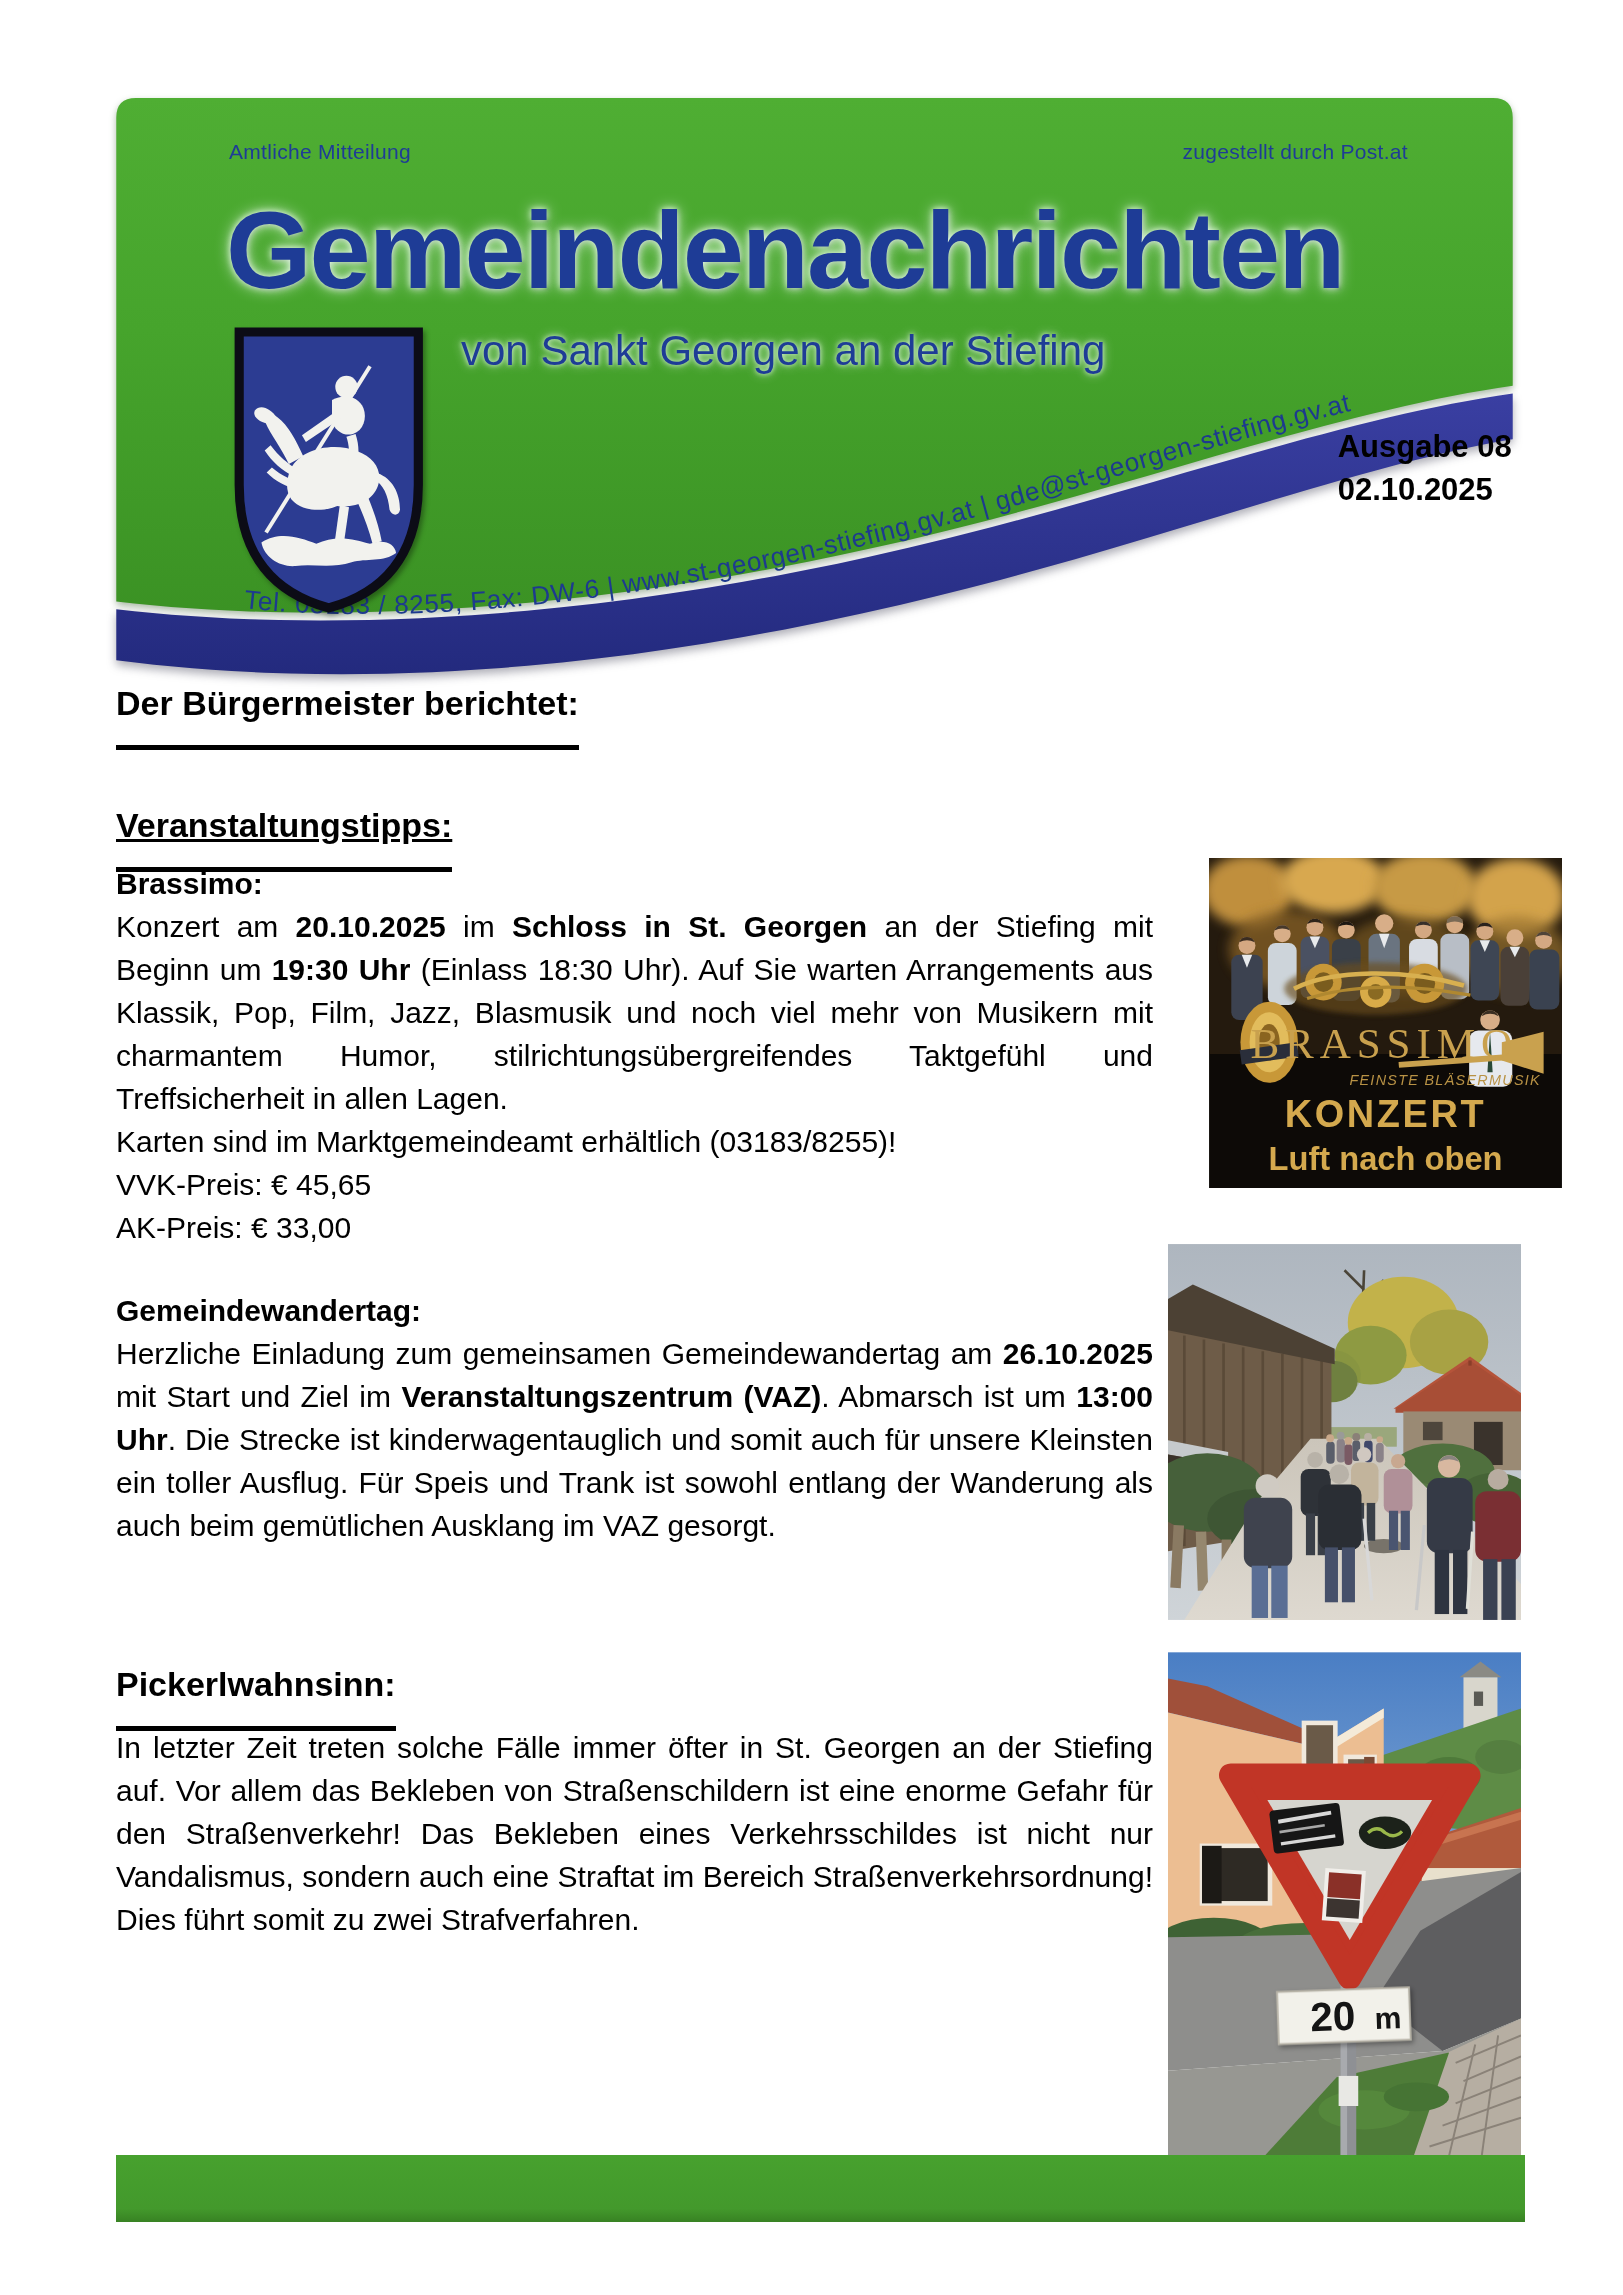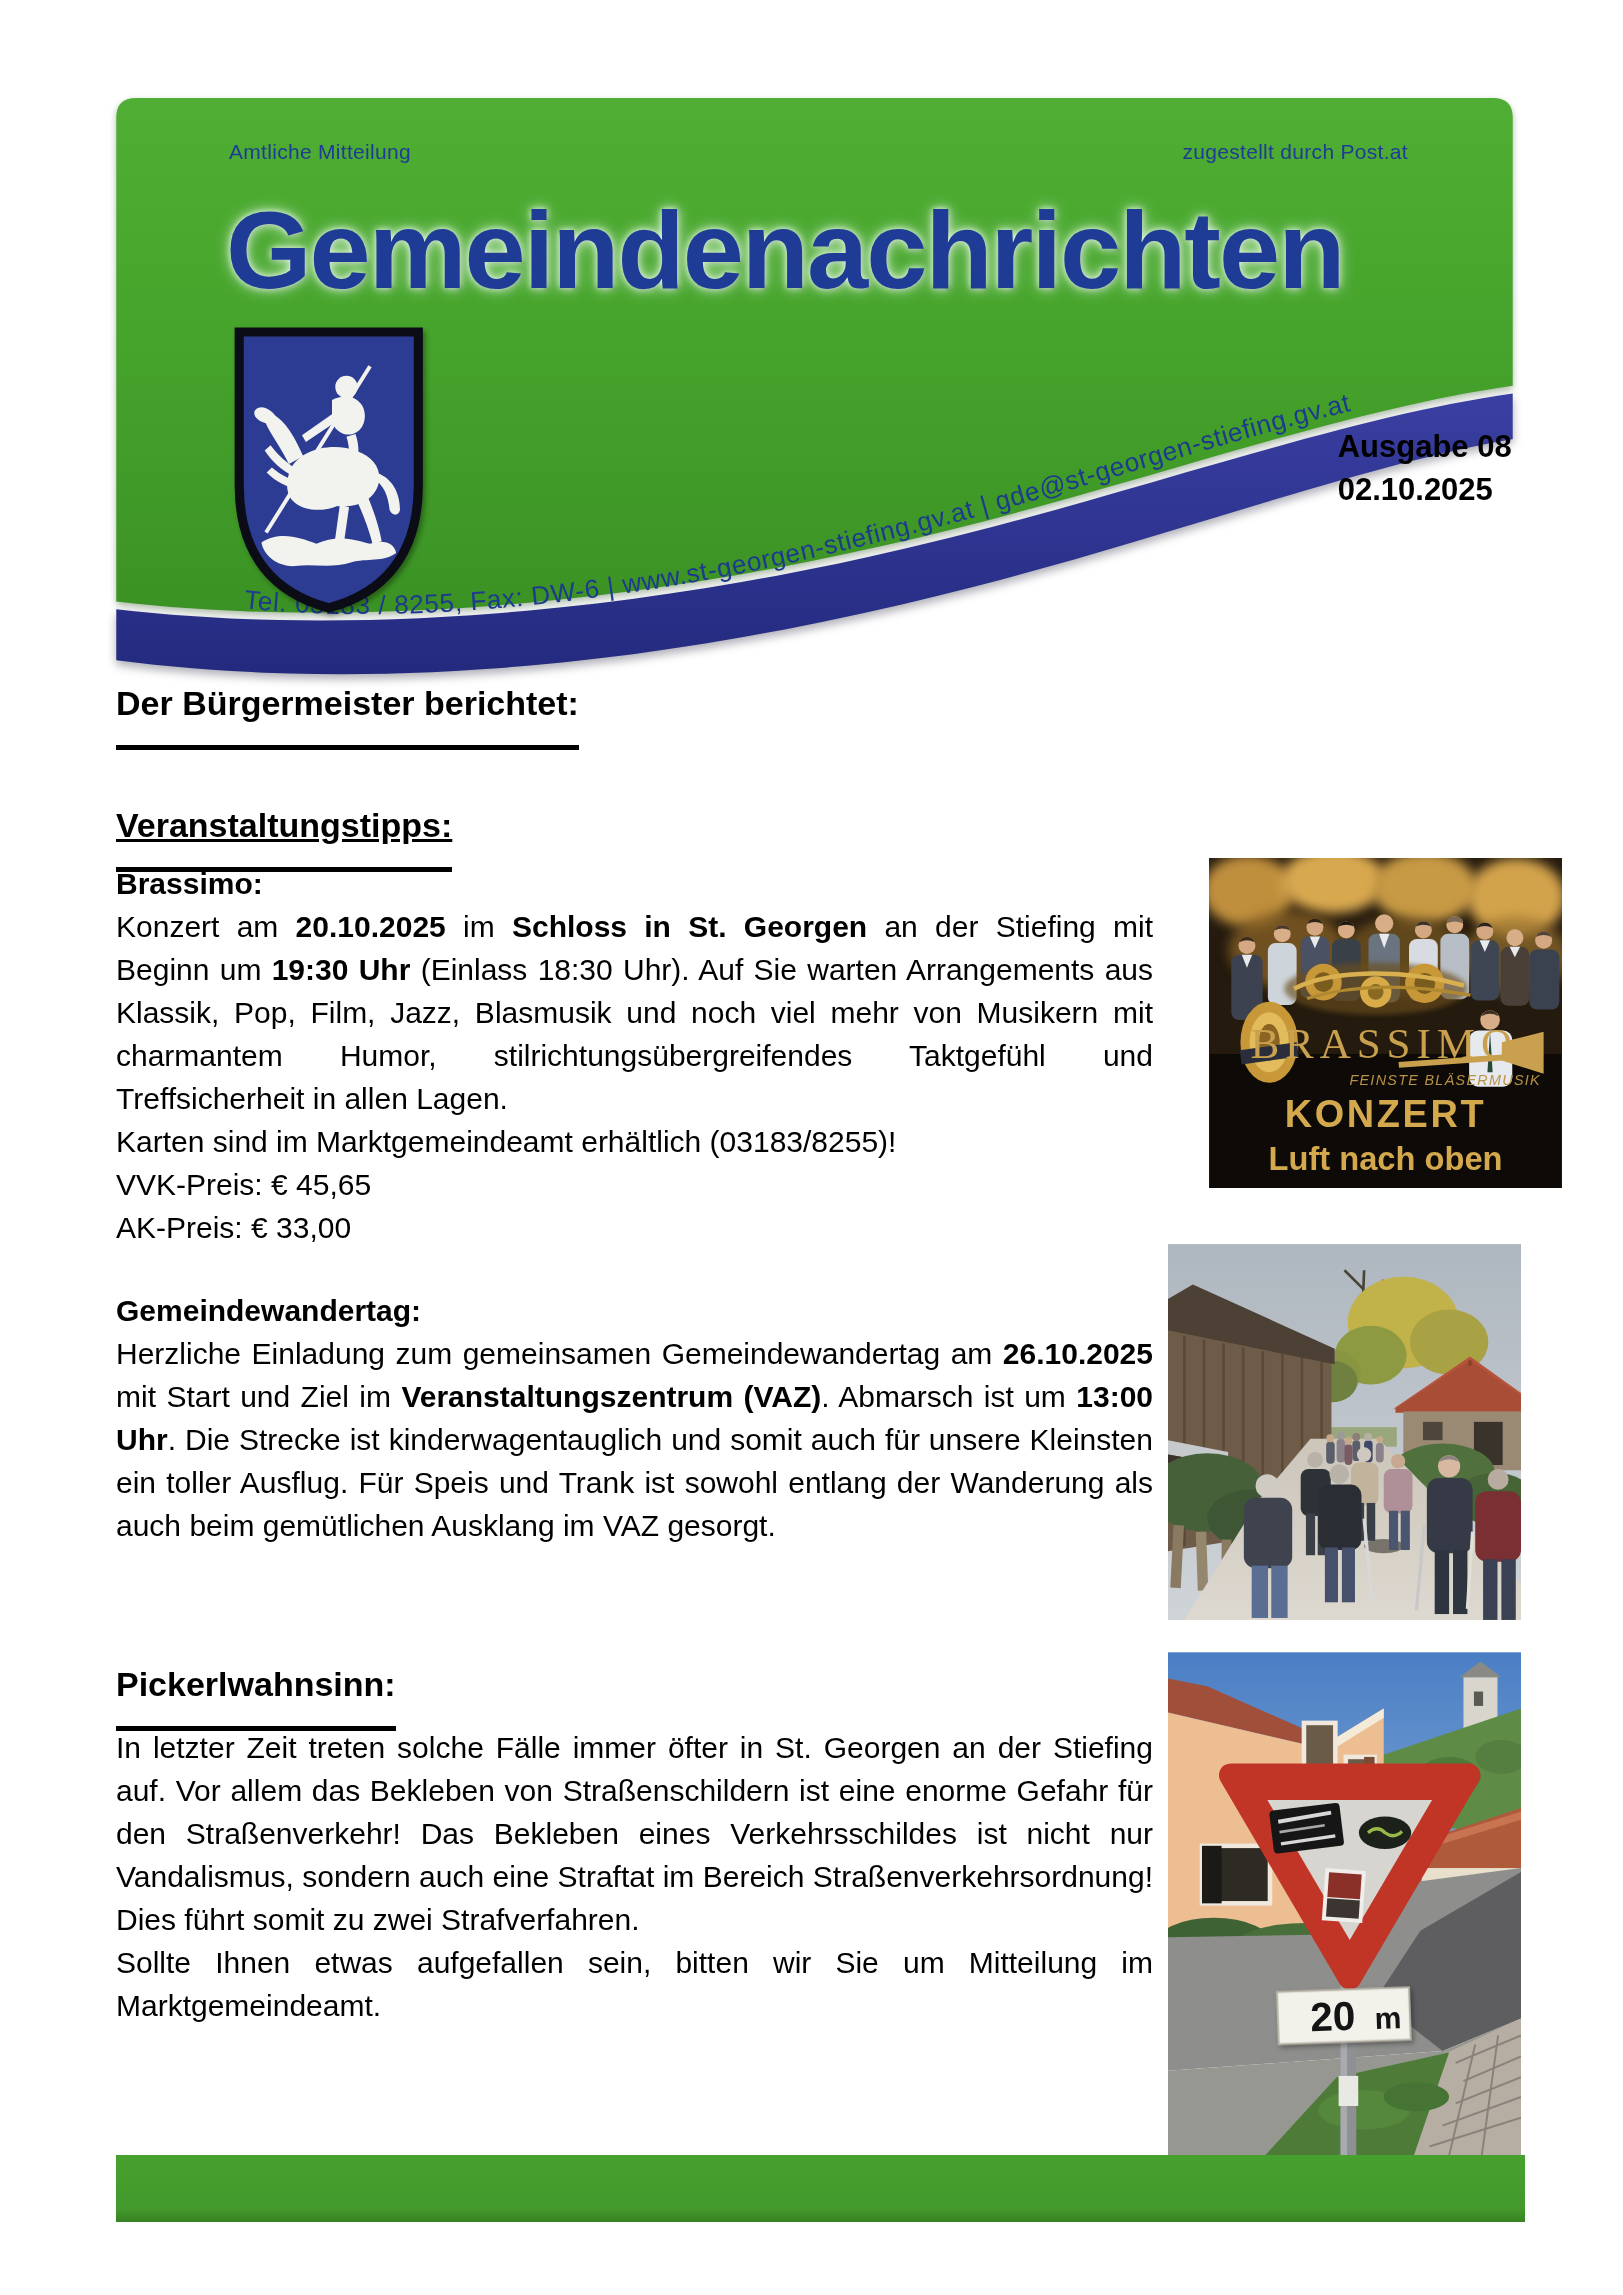--- a/index.html
+++ b/index.html
@@ -105,20 +105,21 @@
           <path d="M186,164 C192,182 192,200 186,216 L174,212 C178,196 176,180 172,168 Z"></path>
 
           <rect x="-10" y="0" width="6" height="300" transform="translate(214,64) rotate(32)"></rect>
         </g>
       </g>
     </svg>
 
     <div class="tag tag-left">Amtliche Mitteilung</div>
     <div class="tag tag-right">zugestellt durch Post.at</div>
     <h1 class="title">Gemeindenachrichten</h1>
+    <div class="subtitle">von Sankt Georgen an der Stiefing</div>
     <div class="issue-block">
       <div>Ausgabe 08</div>
       <div>02.10.2025</div>
     </div>
   </header>
 
   <h2 class="h-underline" style="top:684px;">Der Bürgermeister berichtet:</h2>
 
   <h2 class="h-underline" style="top:806px;text-decoration:underline;">Veranstaltungstipps:</h2>
 
@@ -132,21 +133,20 @@
 
   <div class="tcol" style="top:1289px;">
     <p class="lbl">Gemeindewandertag:</p>
     <p class="just"><span>Herzliche Einladung zum gemeinsamen Gemeindewandertag am </span><span class="b">26.10.2025</span><span> mit Start und Ziel im </span><span class="b">Veranstaltungszentrum (VAZ)</span><span>. Ab­marsch ist um </span><span class="b">13:00 Uhr</span><span>. Die Strecke ist kinderwagentauglich und so­mit auch für unsere Kleinsten ein toller Ausflug. Für Speis und Trank ist sowohl entlang der Wanderung als auch beim gemütlichen Ausklang im VAZ gesorgt.</span></p>
   </div>
 
   <h2 class="h-underline" style="top:1665px;">Pickerlwahnsinn:</h2>
 
   <div class="tcol" style="top:1726px;">
     <p class="just">In letzter Zeit treten solche Fälle immer öfter in St. Georgen an der Stie­fing auf. Vor allem das Bekleben von Straßenschildern ist eine enorme Gefahr für den Straßenverkehr! Das Bekleben eines Verkehrsschildes ist nicht nur Vandalismus, sondern auch eine Straftat im Bereich Stra­ßenverkehrsordnung! Dies führt somit zu zwei Strafverfahren.</p>
-    <p class="just">Sollte Ihnen etwas aufgefallen sein, bitten wir Sie um Mitteilung im Marktgemeindeamt.</p>
   </div>
 
   <figure class="fig fig-poster" style="margin:0;">
     <svg viewBox="0 0 540 505">
       <defs>
         <filter id="pf" x="-40%" y="-40%" width="180%" height="180%">
             <feGaussianBlur stdDeviation="9"></feGaussianBlur>
           </filter>
         <filter id="pf2" x="-40%" y="-40%" width="180%" height="180%">
             <feGaussianBlur stdDeviation="4"></feGaussianBlur>

